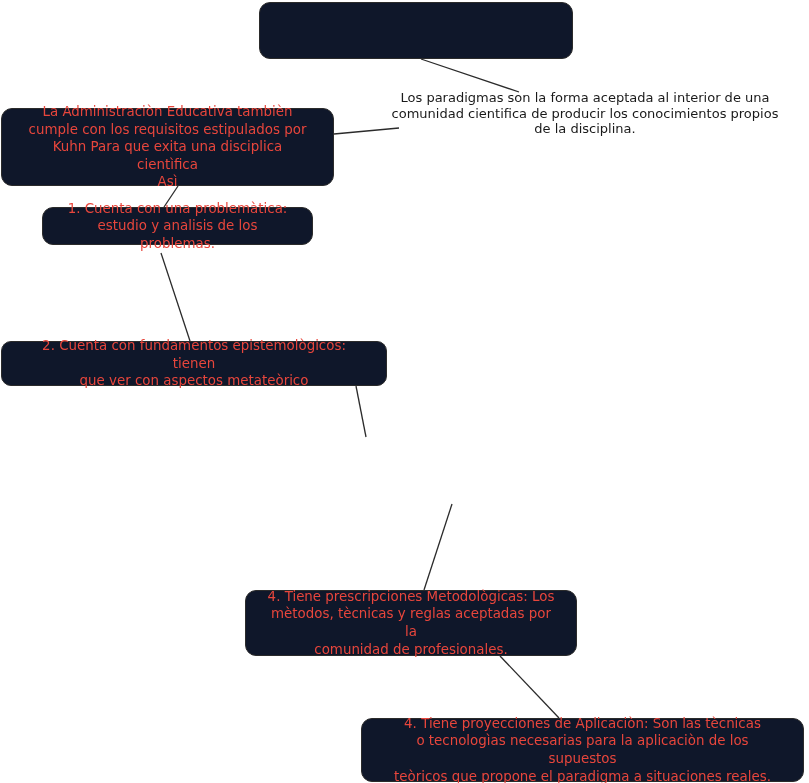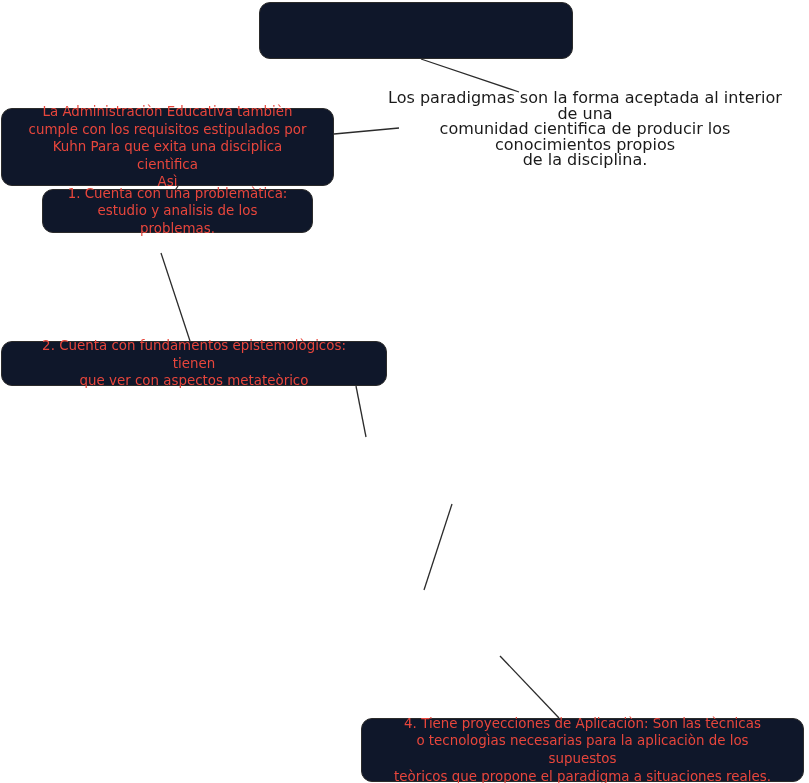--- a/index.html
+++ b/index.html
@@ -49,31 +49,31 @@
   }
   .node span {
     display: block;
     width: 100%;
     white-space: pre-line;
   }
   .free-text {
     position: absolute;
     z-index: 2;
     color: #1a1a1a;
-    font-size: 16px;
+    font-size: 13px;
     line-height: 15.5px;
     text-align: center;
     white-space: pre-line;
   }
 
   
   #node-root      { left: 259px; top: 2px;   width: 314px; height: 57px; }
   #node-intro     { left: 1px;   top: 108px; width: 333px; height: 78px; }
-  #node-item-1    { left: 42px;  top: 189px; width: 271px; height: 44px; }
-  #node-item-2    { left: 1px;   top: 341px; width: 386px; height: 45px; }
+  #node-item-1    { left: 42px;  top: 207px; width: 271px; height: 38px; }
+  #node-item-2    { left: 1px;   top: 341px; width: 386px; height: 45px; border-radius: 10px; }
   #node-item-3    { left: 210px; top: 437px; width: 317px; height: 67px; }
   #node-item-4    { left: 245px; top: 590px; width: 332px; height: 66px; }
   #node-item-5    { left: 361px; top: 718px; width: 443px; height: 64px; }
 
   #text-paradigms { left: 388px; top: 90px;  width: 394px; }
 </style>
 </head>
 <body>
 
 <div id="canvas">
@@ -103,20 +103,25 @@
     <span>1. Cuenta con una problemàtica:
 estudio y analisis de los problemas.</span>
   </div>
 
   <div class="node" id="node-item-2">
     <span>2. Cuenta con fundamentos epistemològicos: tienen
 que ver con aspectos metateòrico</span>
   </div>
 
 
+  <div class="node" id="node-item-4">
+    <span>4. Tiene prescripciones Metodològicas: Los
+mètodos, tècnicas y reglas aceptadas por la
+comunidad de profesionales.</span>
+  </div>
 
   <div class="node" id="node-item-5">
     <span>4. Tiene proyecciones de Aplicaciòn: Son las tècnicas
 o tecnologìas necesarias para la aplicaciòn de los supuestos
 teòricos que propone el paradigma a situaciones reales.</span>
   </div>
 
   <div class="free-text" id="text-paradigms">Los paradigmas son la forma aceptada al interior de una
 comunidad cientifica de producir los conocimientos propios
 de la disciplina.</div>

